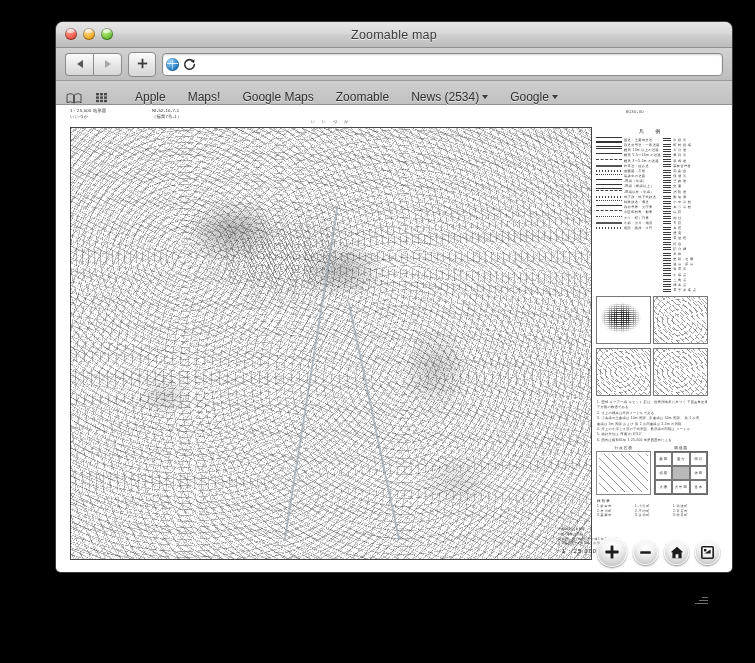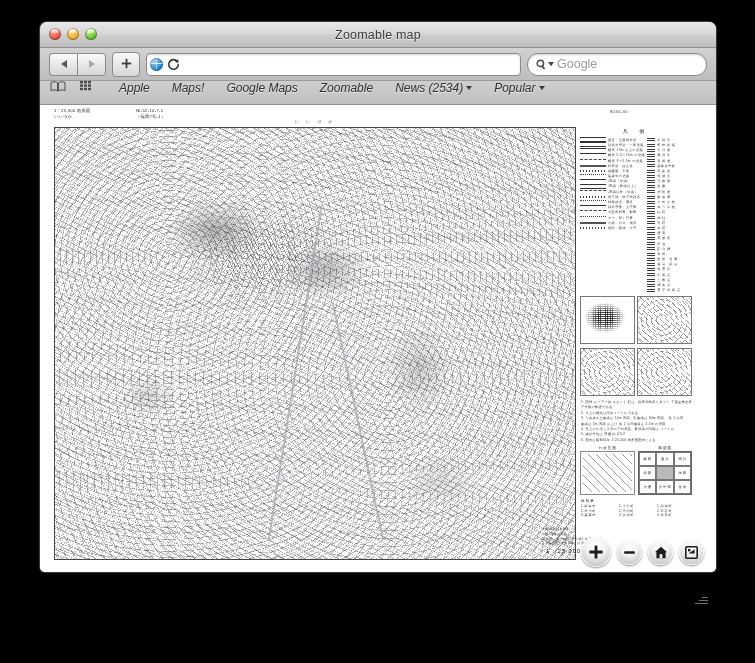--- a/index.html
+++ b/index.html
@@ -5,21 +5,21 @@
   html,body{margin:0;padding:0;}
   body{
     width:755px;height:663px;background:#000;overflow:hidden;
     font-family:"Liberation Sans","DejaVu Sans",sans-serif;
     -webkit-font-smoothing:antialiased;
   }
   .desktop{position:absolute;inset:0;background:#000;}
 
   
   .window{
-    position:absolute;left:40px;top:22px;width:676px;height:550px;
+    position:absolute;left:56px;top:22px;width:676px;height:550px;
     border-radius:7px 7px 5px 5px;
     background:#d8d8d8;
     box-shadow:0 0 0 1px #3a3a3a, 0 6px 22px rgba(0,0,0,.75);
     overflow:hidden;
   }
   
   .titlebar{
     position:relative;height:25px;
     background:linear-gradient(to bottom,#e8e8e8 0%,#d7d7d7 48%,#cfcfcf 52%,#bcbcbc 100%);
     border-bottom:1px solid #8e8e8e;
@@ -80,24 +80,23 @@
   .searchfield{
     width:162px;height:21px;background:#fff;border:1px solid #8b8b8b;border-radius:11px;
     display:flex;align-items:center;gap:3px;padding:0 8px;
     box-shadow:inset 0 1px 2px rgba(0,0,0,.18);
   }
   .searchfield .sicon{display:flex;align-items:center;gap:1px;color:#4a4a4a;}
   .searchfield .splaceholder{font-size:12.5px;color:#9a9a9a;}
 
   
   .bookmarks{
-    height:23px;display:flex;align-items:flex-start;gap:0;padding:0 10px;
+    height:23px;display:flex;align-items:flex-end;gap:0;padding:0 10px;
     background:linear-gradient(to bottom,#cfcfcf,#c0c0c0);
     border-bottom:1px solid #909090;
-    font-style:italic;
   }
   .bm-icon{display:flex;align-items:center;justify-content:center;margin-right:14px;color:#4a4a4a;}
   .bm-item{
     font-size:12px;color:#2e2e2e;padding:0 11px;white-space:nowrap;
     text-shadow:0 1px 0 rgba(255,255,255,.6);display:flex;align-items:center;gap:3px;
   }
   .bm-caret{width:0;height:0;border-left:3.5px solid transparent;border-right:3.5px solid transparent;border-top:4px solid #3a3a3a;}
 
   
   .content{
@@ -281,32 +280,20 @@
       </div>
 
       <div class="urlfield">
         <span class="globe"></span>
         <svg class="reload" viewBox="0 0 14 14">
           <path d="M11.4 4.2A5.2 5.2 0 1 0 12.2 7" fill="none" stroke="#333" stroke-width="1.7" stroke-linecap="round"></path>
           <path d="M12.5 1.3 L11.9 5.1 L8.3 4.1 Z" fill="#333"></path>
         </svg>
       </div>
 
-      <div class="searchfield">
-        <span class="sicon">
-          <svg width="11" height="11" viewBox="0 0 11 11">
-            <circle cx="4.4" cy="4.4" r="3.2" fill="none" stroke="#4a4a4a" stroke-width="1.5"></circle>
-            <rect x="6.4" y="6.6" width="4" height="1.6" fill="#4a4a4a" transform="rotate(45 6.4 6.6)"></rect>
-          </svg>
-          <svg width="6" height="5" viewBox="0 0 6 5">
-            <path d="M0 0 L6 0 L3 4.2 Z" fill="#4a4a4a"></path>
-          </svg>
-        </span>
-        <span class="splaceholder">Google</span>
-      </div>
     </div>
 
     <div class="bookmarks">
       <span class="bm-icon">
         <svg width="16" height="11" viewBox="0 0 16 11">
           <path d="M1 1.6 C3.4 0.3 6 0.6 7.6 1.9 L7.6 10 C6 8.7 3.4 8.4 1 9.7 Z" fill="none" stroke="#4a4a4a" stroke-width="1"></path>
           <path d="M15 1.6 C12.6 0.3 10 0.6 8.4 1.9 L8.4 10 C10 8.7 12.6 8.4 15 9.7 Z" fill="none" stroke="#4a4a4a" stroke-width="1"></path>
         </svg>
       </span>
       <span class="bm-icon">
@@ -335,21 +322,21 @@
         <span>Google Maps</span>
       </span>
       <span class="bm-item">
         <span>Zoomable</span>
       </span>
       <span class="bm-item">
         <span>News (2534)</span>
         <span class="bm-caret"></span>
       </span>
       <span class="bm-item">
-        <span>Popular</span>
+        <span>Google</span>
         <span class="bm-caret"></span>
       </span>
     </div>
 
     <div class="content">
 
       <div class="sheet">
 
         <div class="sheet-header">
           <div class="scale-block">

